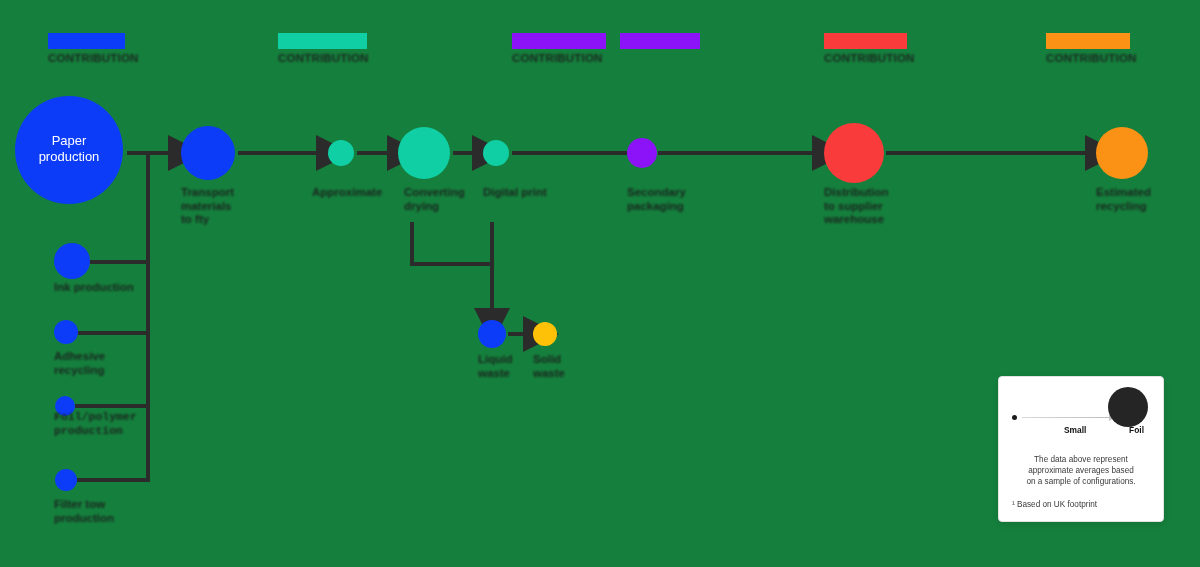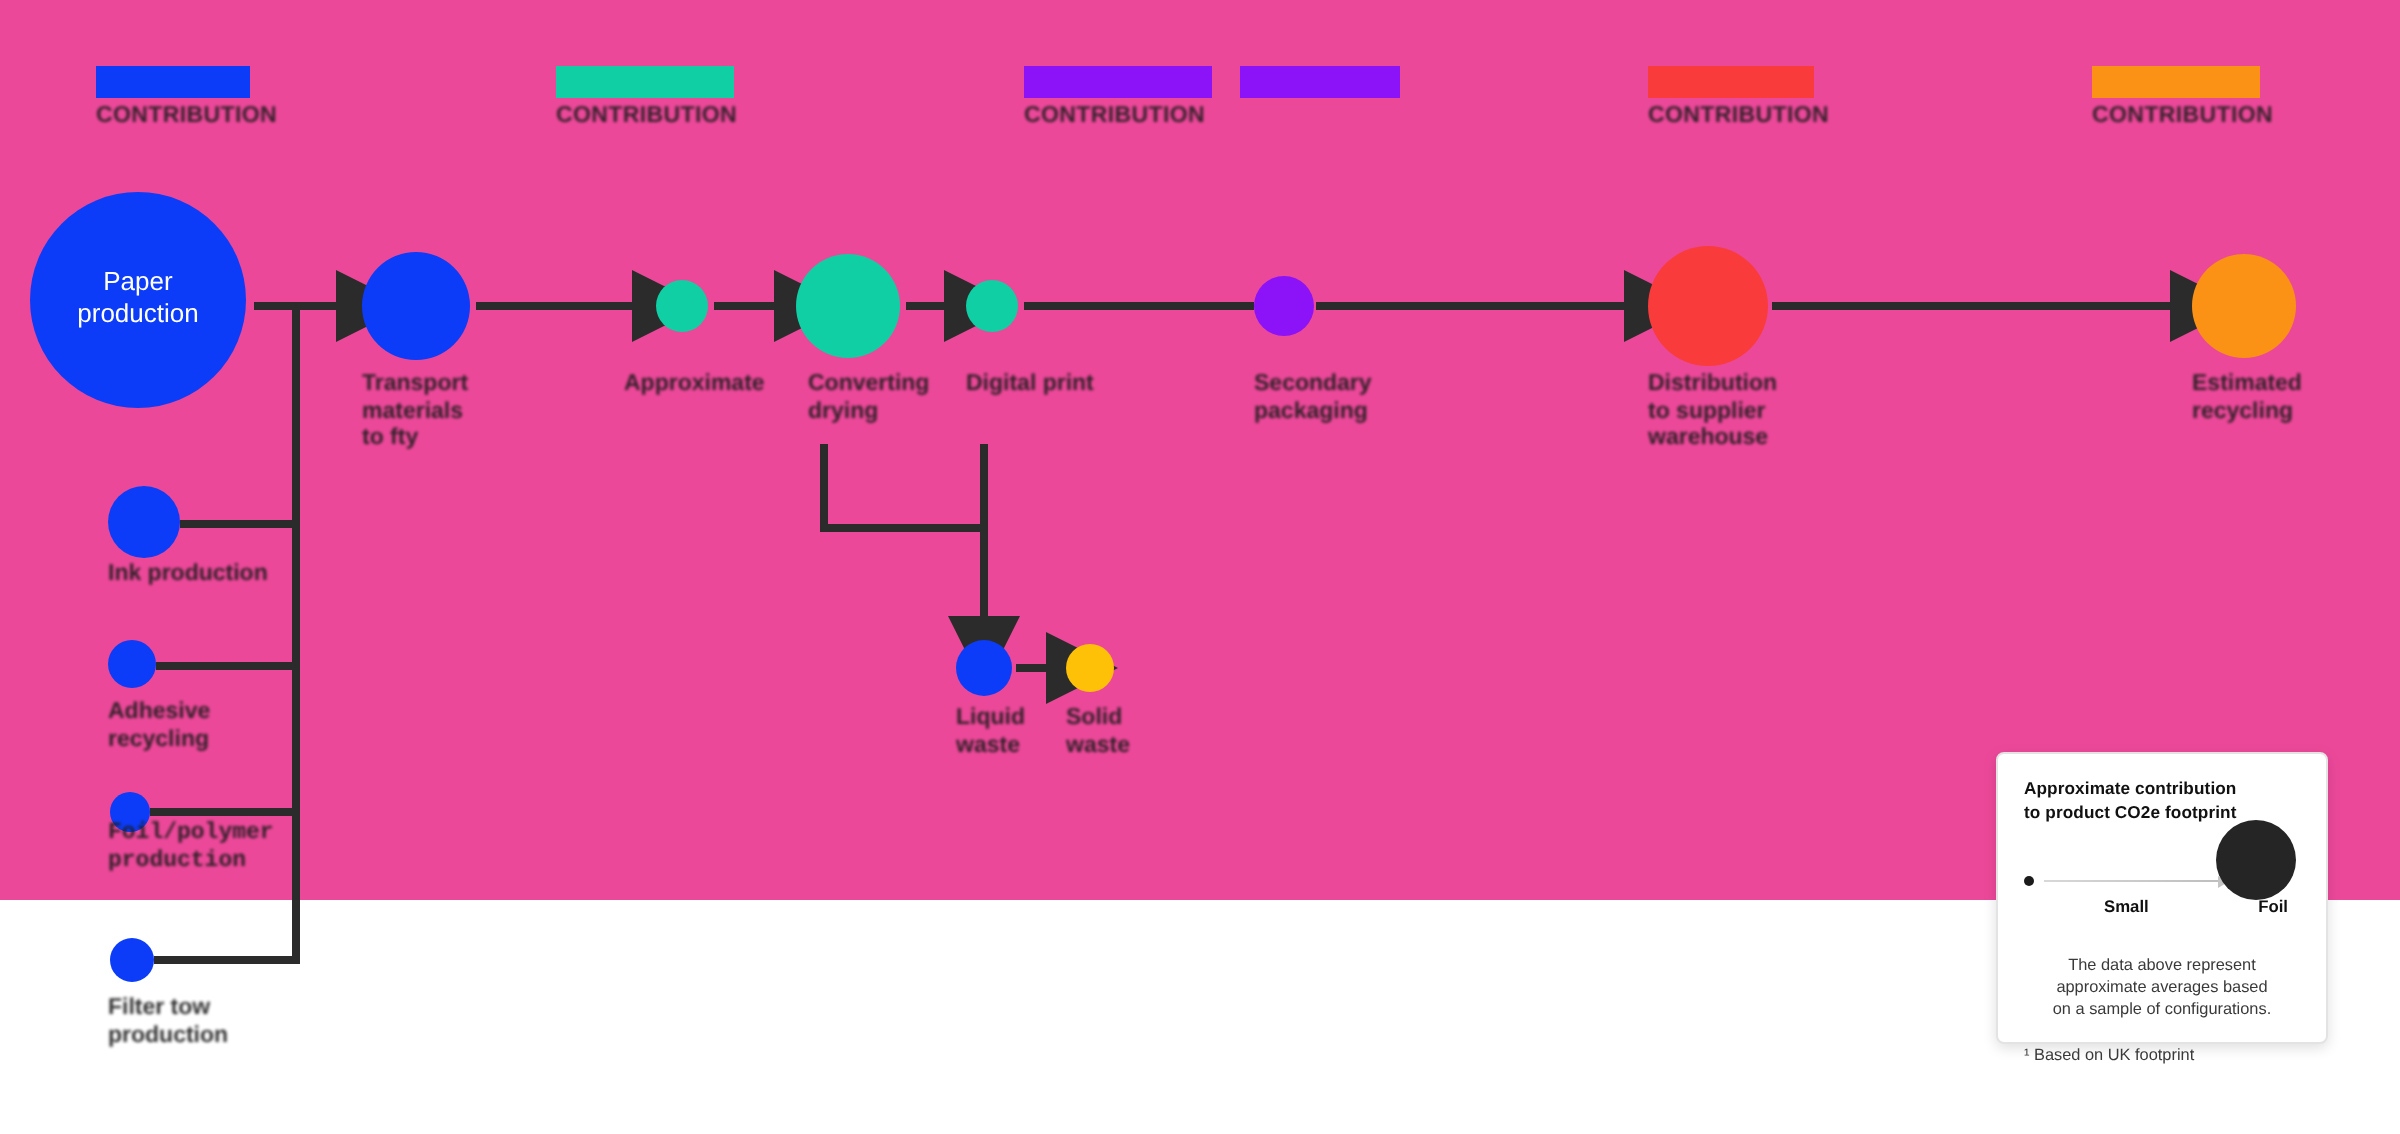--- a/index.html
+++ b/index.html
@@ -2,21 +2,21 @@
 <html><head>
 <meta charset="utf-8">
 <style>
   * { box-sizing: border-box; margin: 0; padding: 0; }
   html, body {
     width: 1200px; height: 567px;
     background: #ffffff;
     font-family: "Liberation Sans", sans-serif;
     overflow: hidden;
   }
-  #stage { position: relative; width: 1200px; height: 450px; background: #ec4899; }
+  #stage { position: relative; width: 1200px; height: 567px; background: #15803d; }
 
   
   .phase { position: absolute; }
   .phase-bar {
     display: inline-block;
     font-size: 11.5px;
     font-weight: 700;
     letter-spacing: 0.55px;
     line-height: 13px;
     padding: 1px 3px 2px 3px;
@@ -89,21 +89,21 @@
     border-bottom: 3px solid transparent;
   }
   .lg-bigdot {
     position: absolute; right: 2px; top: -24px;
     width: 40px; height: 40px; border-radius: 50%; background: #252525;
   }
   .lg-small, .lg-large {
     position: absolute; top: 14px;
     font-size: 8.4px; font-weight: 600; color: #111;
   }
-  .lg-small { left: 0; padding-left: 40px; }
+  .lg-small { left: 12px; padding-left: 40px; }
   .lg-large { right: 6px; }
   .lg-note {
     margin-top: 30px;
     font-size: 8.2px; line-height: 11.2px; color: #3a3a3a;
     white-space: pre-line;
     text-align: center;
   }
   .lg-foot {
     margin-top: 11px;
     font-size: 8.2px; line-height: 11px; color: #3a3a3a;
@@ -228,22 +228,20 @@
 
   <div class="node" style="left:478px; top:320px; width:28px; height:28px; background:#0c3cf7;"></div>
   <div class="node-label" style="left:478px; top:353px; width:50px;">Liquid
 waste</div>
 
   <div class="node" style="left:533px; top:322px; width:24px; height:24px; background:#ffc107;"></div>
   <div class="node-label" style="left:533px; top:353px; width:52px;">Solid
 waste</div>
 
   <div id="legend">
-    <div class="lg-title">Approximate contribution
-to product CO2e footprint</div>
     <div class="lg-scale">
       <span class="lg-dot"></span>
       <span class="lg-line"></span>
       <span class="lg-bigdot"></span>
       <span class="lg-small">Small</span>
       <span class="lg-large">Foil</span>
     </div>
     <div class="lg-note">The data above represent
 approximate averages based
 on a sample of configurations.</div>

